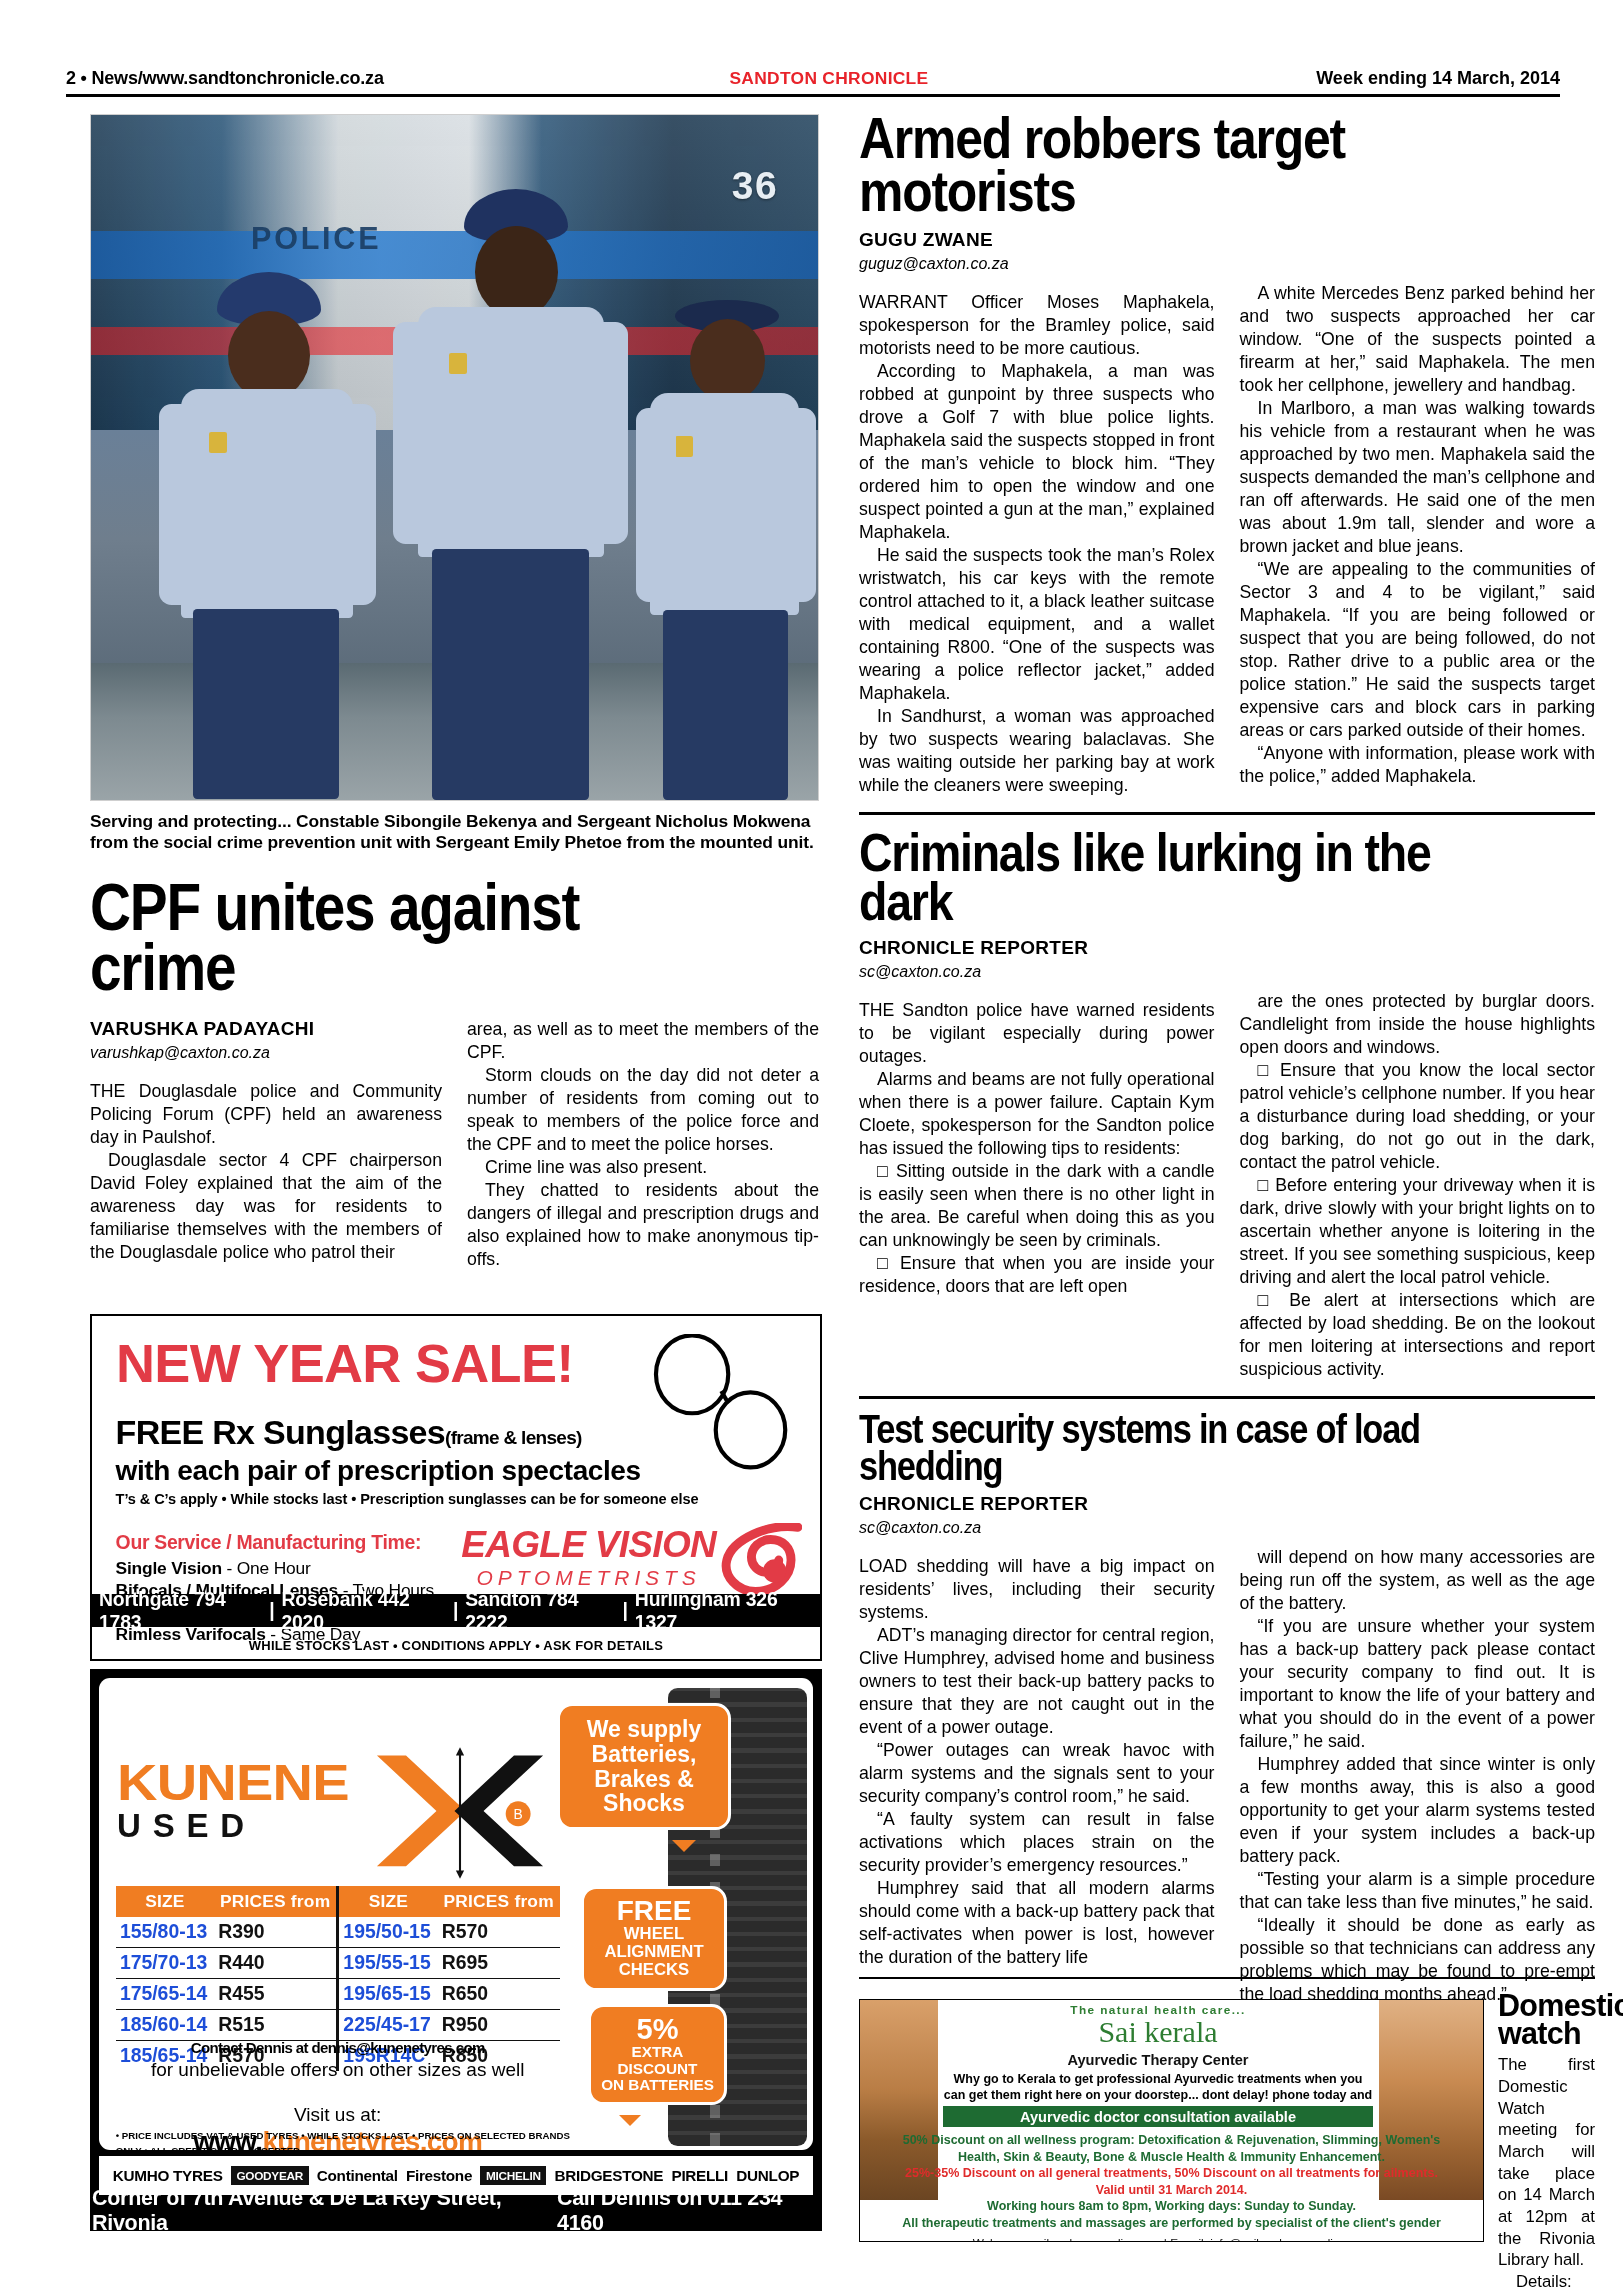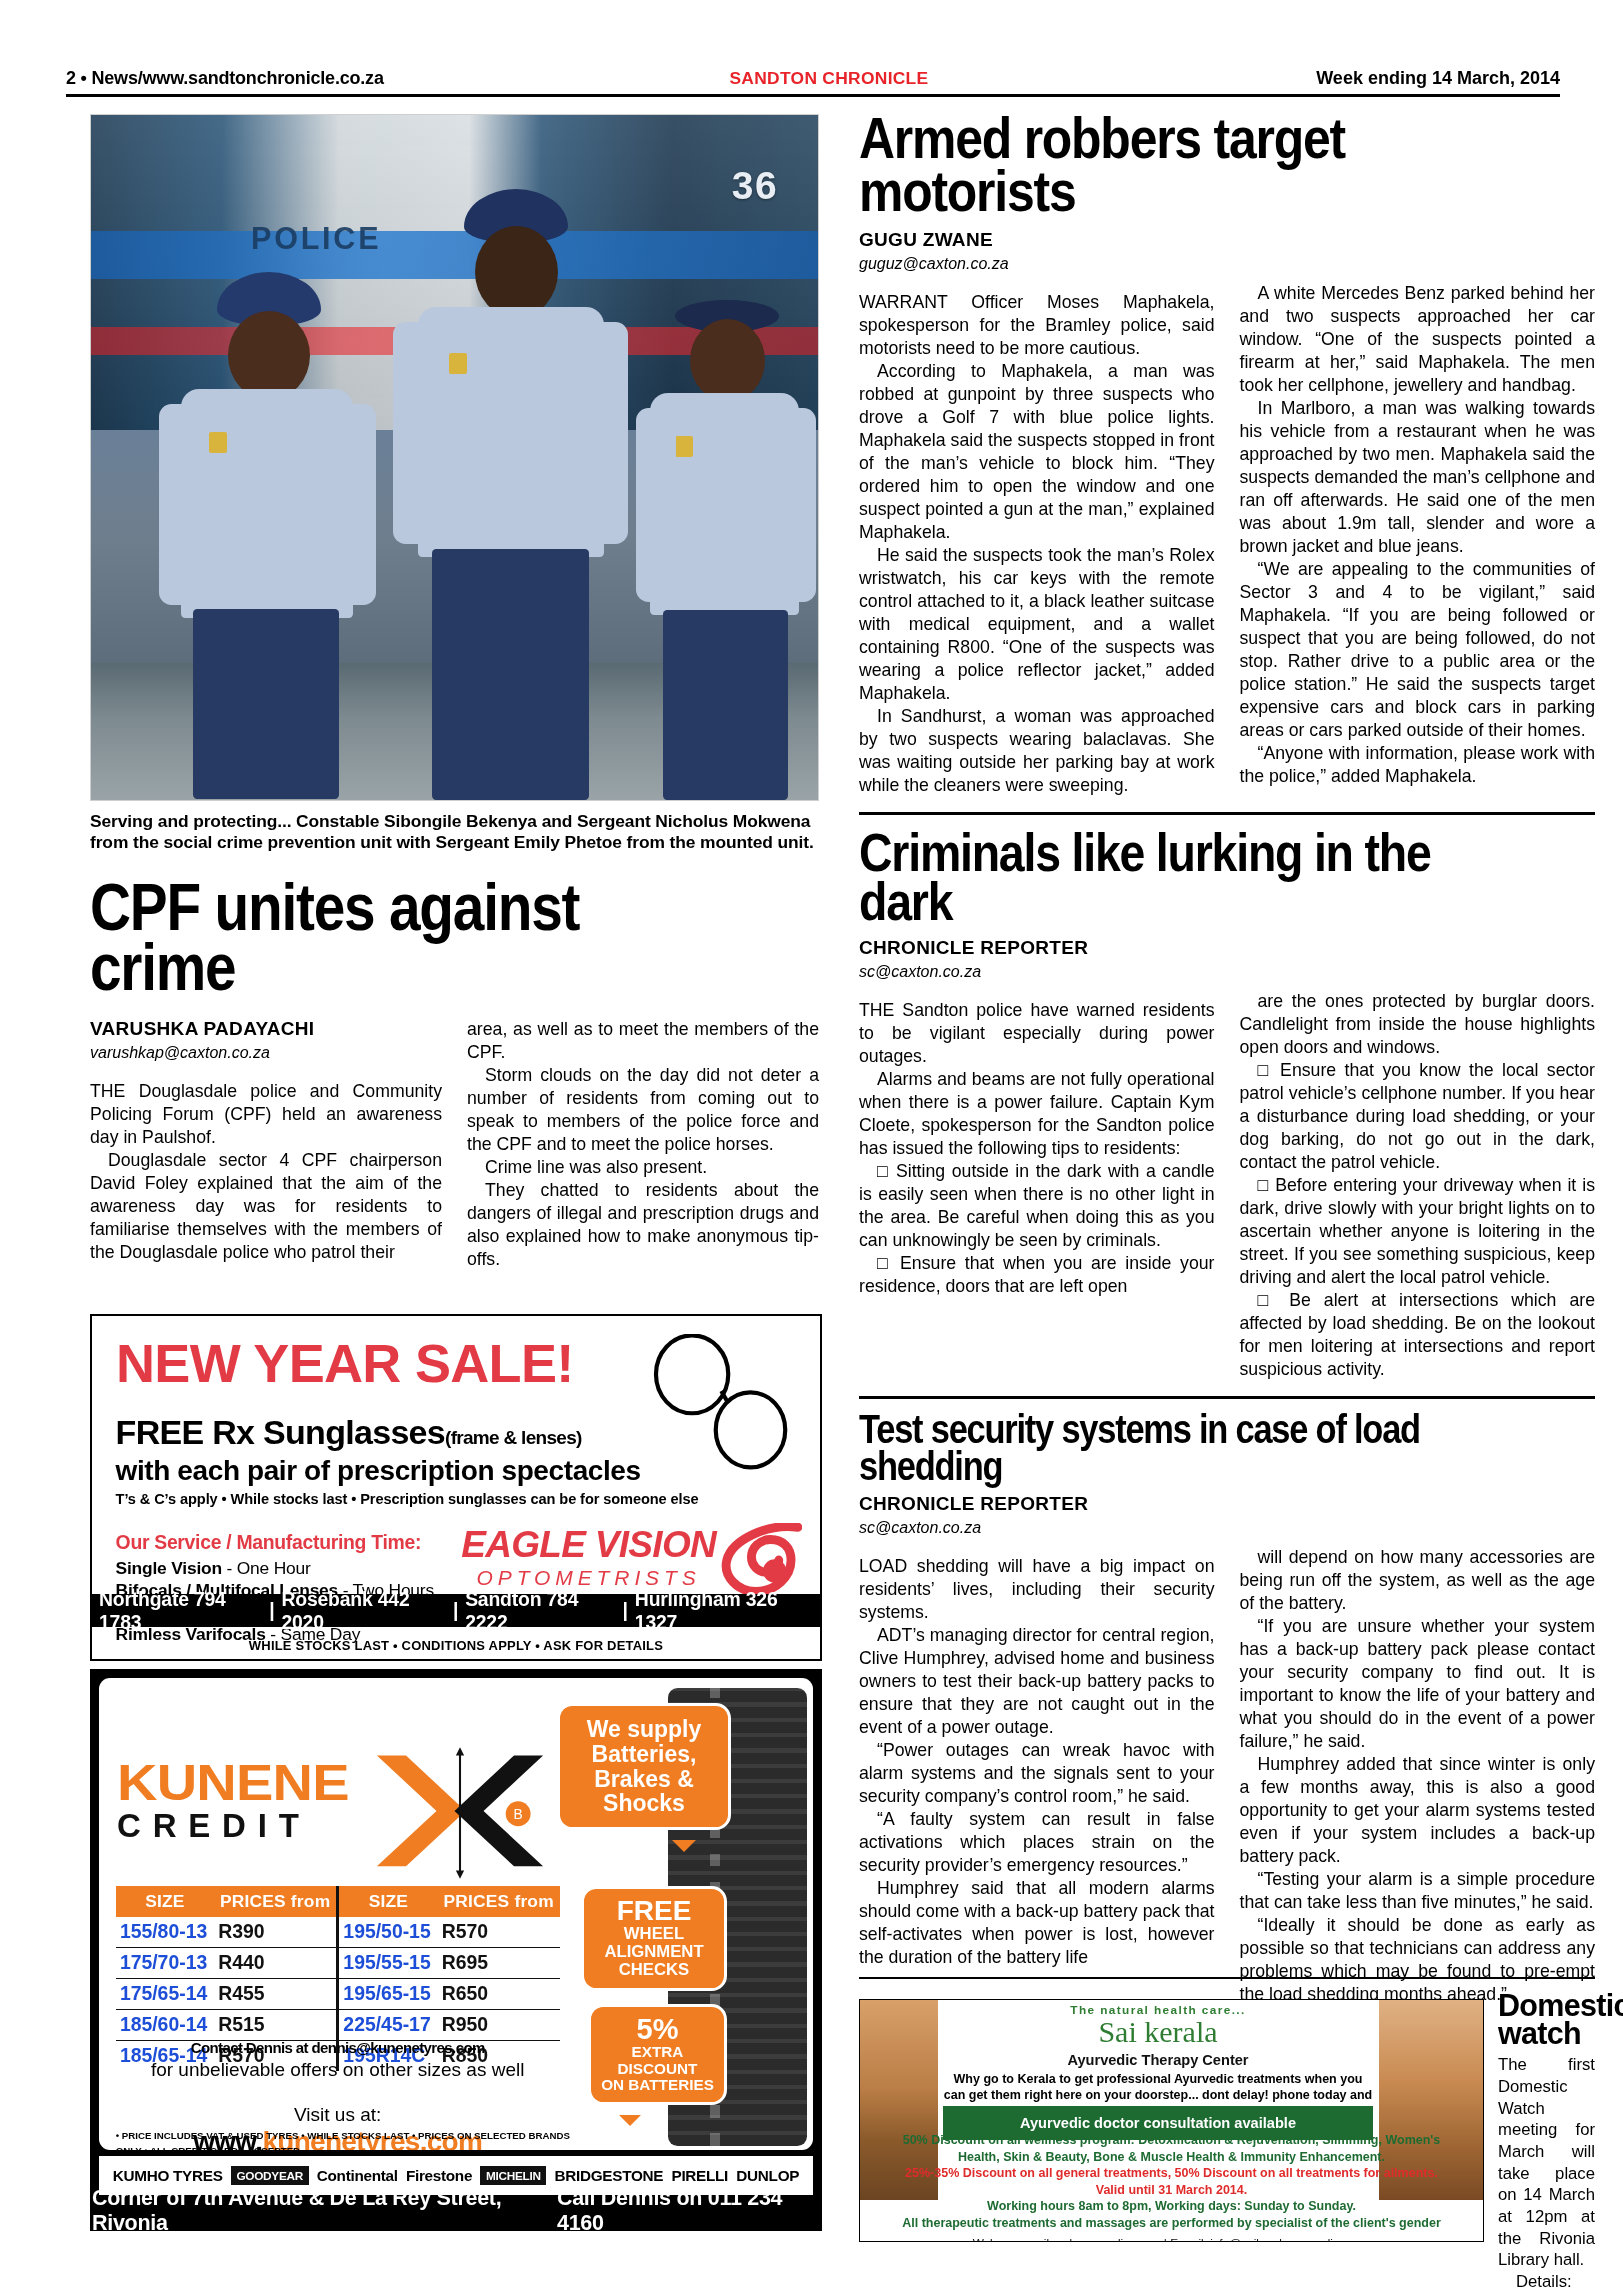--- a/index.html
+++ b/index.html
@@ -252,21 +252,21 @@
   .sk-photo-r {
     position:absolute; right:0; top:0; width:104px; height:200px;
     background: linear-gradient(180deg,#e0b184,#c98b52 40%,#9c6432 75%,#7a4a24);
   }
   .sk-head { position:absolute; left:83px; right:110px; top:2.8px; text-align:center; }
   .sk-tag { font-size:11.8px; font-weight:bold; color:#2e7d32; letter-spacing:1.4px; }
   .sk-name { font-size:30px; color:#2e7d32; font-family:"Liberation Serif", serif; line-height:1; }
   .sk-sub  { font-size:14.6px; font-weight:bold; color:#111; margin-top:5px; }
   .sk-copy { font-size:12.5px; font-weight:bold; line-height:1.28; margin-top:2.8px; }
   .sk-green-bar {
-    position:absolute; left:83px; right:110px; top:106px; height:34px; background:#1e6b32;
+    position:absolute; left:83px; right:110px; top:106px; height:21px; background:#1e6b32;
     color:#fff; font-size:14.6px; font-weight:bold; display:flex; align-items:center; justify-content:center;
   }
   .sk-lines { position:absolute; left:5.6px; right:5.6px; top:132px; text-align:center; }
   .sk-l-green { font-size:12.5px; font-weight:bold; color:#1e6b32; line-height:1.32; }
   .sk-l-red { font-size:12.5px; font-weight:bold; color:#e02b2b; line-height:1.32; }
   .sk-l-black { font-size:11.8px; color:#111; line-height:1.4; }
 
   
   .domestic {
     position:absolute; left:1498px; top:1991px; width:97px;
@@ -494,21 +494,21 @@
       </div>
       <div class="ev-foot">WHILE STOCKS LAST • CONDITIONS APPLY • ASK FOR DETAILS</div>
     </div>
   </div>
 
   <div class="ad-kunene">
     <div class="kt-white">
 
       <div class="kt-logo">
         <div class="k1">KUNENE</div>
-        <div class="k2">CREDIT</div>
+        <div class="k2">USED</div>
       </div>
 
       <svg class="kt-arrows" viewBox="0 0 260 190">
         <path d="M10 12 L96 92 L10 172 L52 172 L138 92 L52 12 Z" fill="#f07d22"></path>
         <path d="M250 12 L164 92 L250 172 L208 172 L122 92 L208 12 Z" fill="#111"></path>
         <line x1="130" y1="4" x2="130" y2="186" stroke="#111" stroke-width="3"></line>
         <polygon points="130,0 124,12 136,12" fill="#111"></polygon>
         <polygon points="130,190 124,178 136,178" fill="#111"></polygon>
         <circle cx="214" cy="96" r="18" fill="#f07d22"></circle>
         <text x="214" y="104" font-size="20" text-anchor="middle" fill="#fff" font-family="Liberation Sans, sans-serif">B</text>

